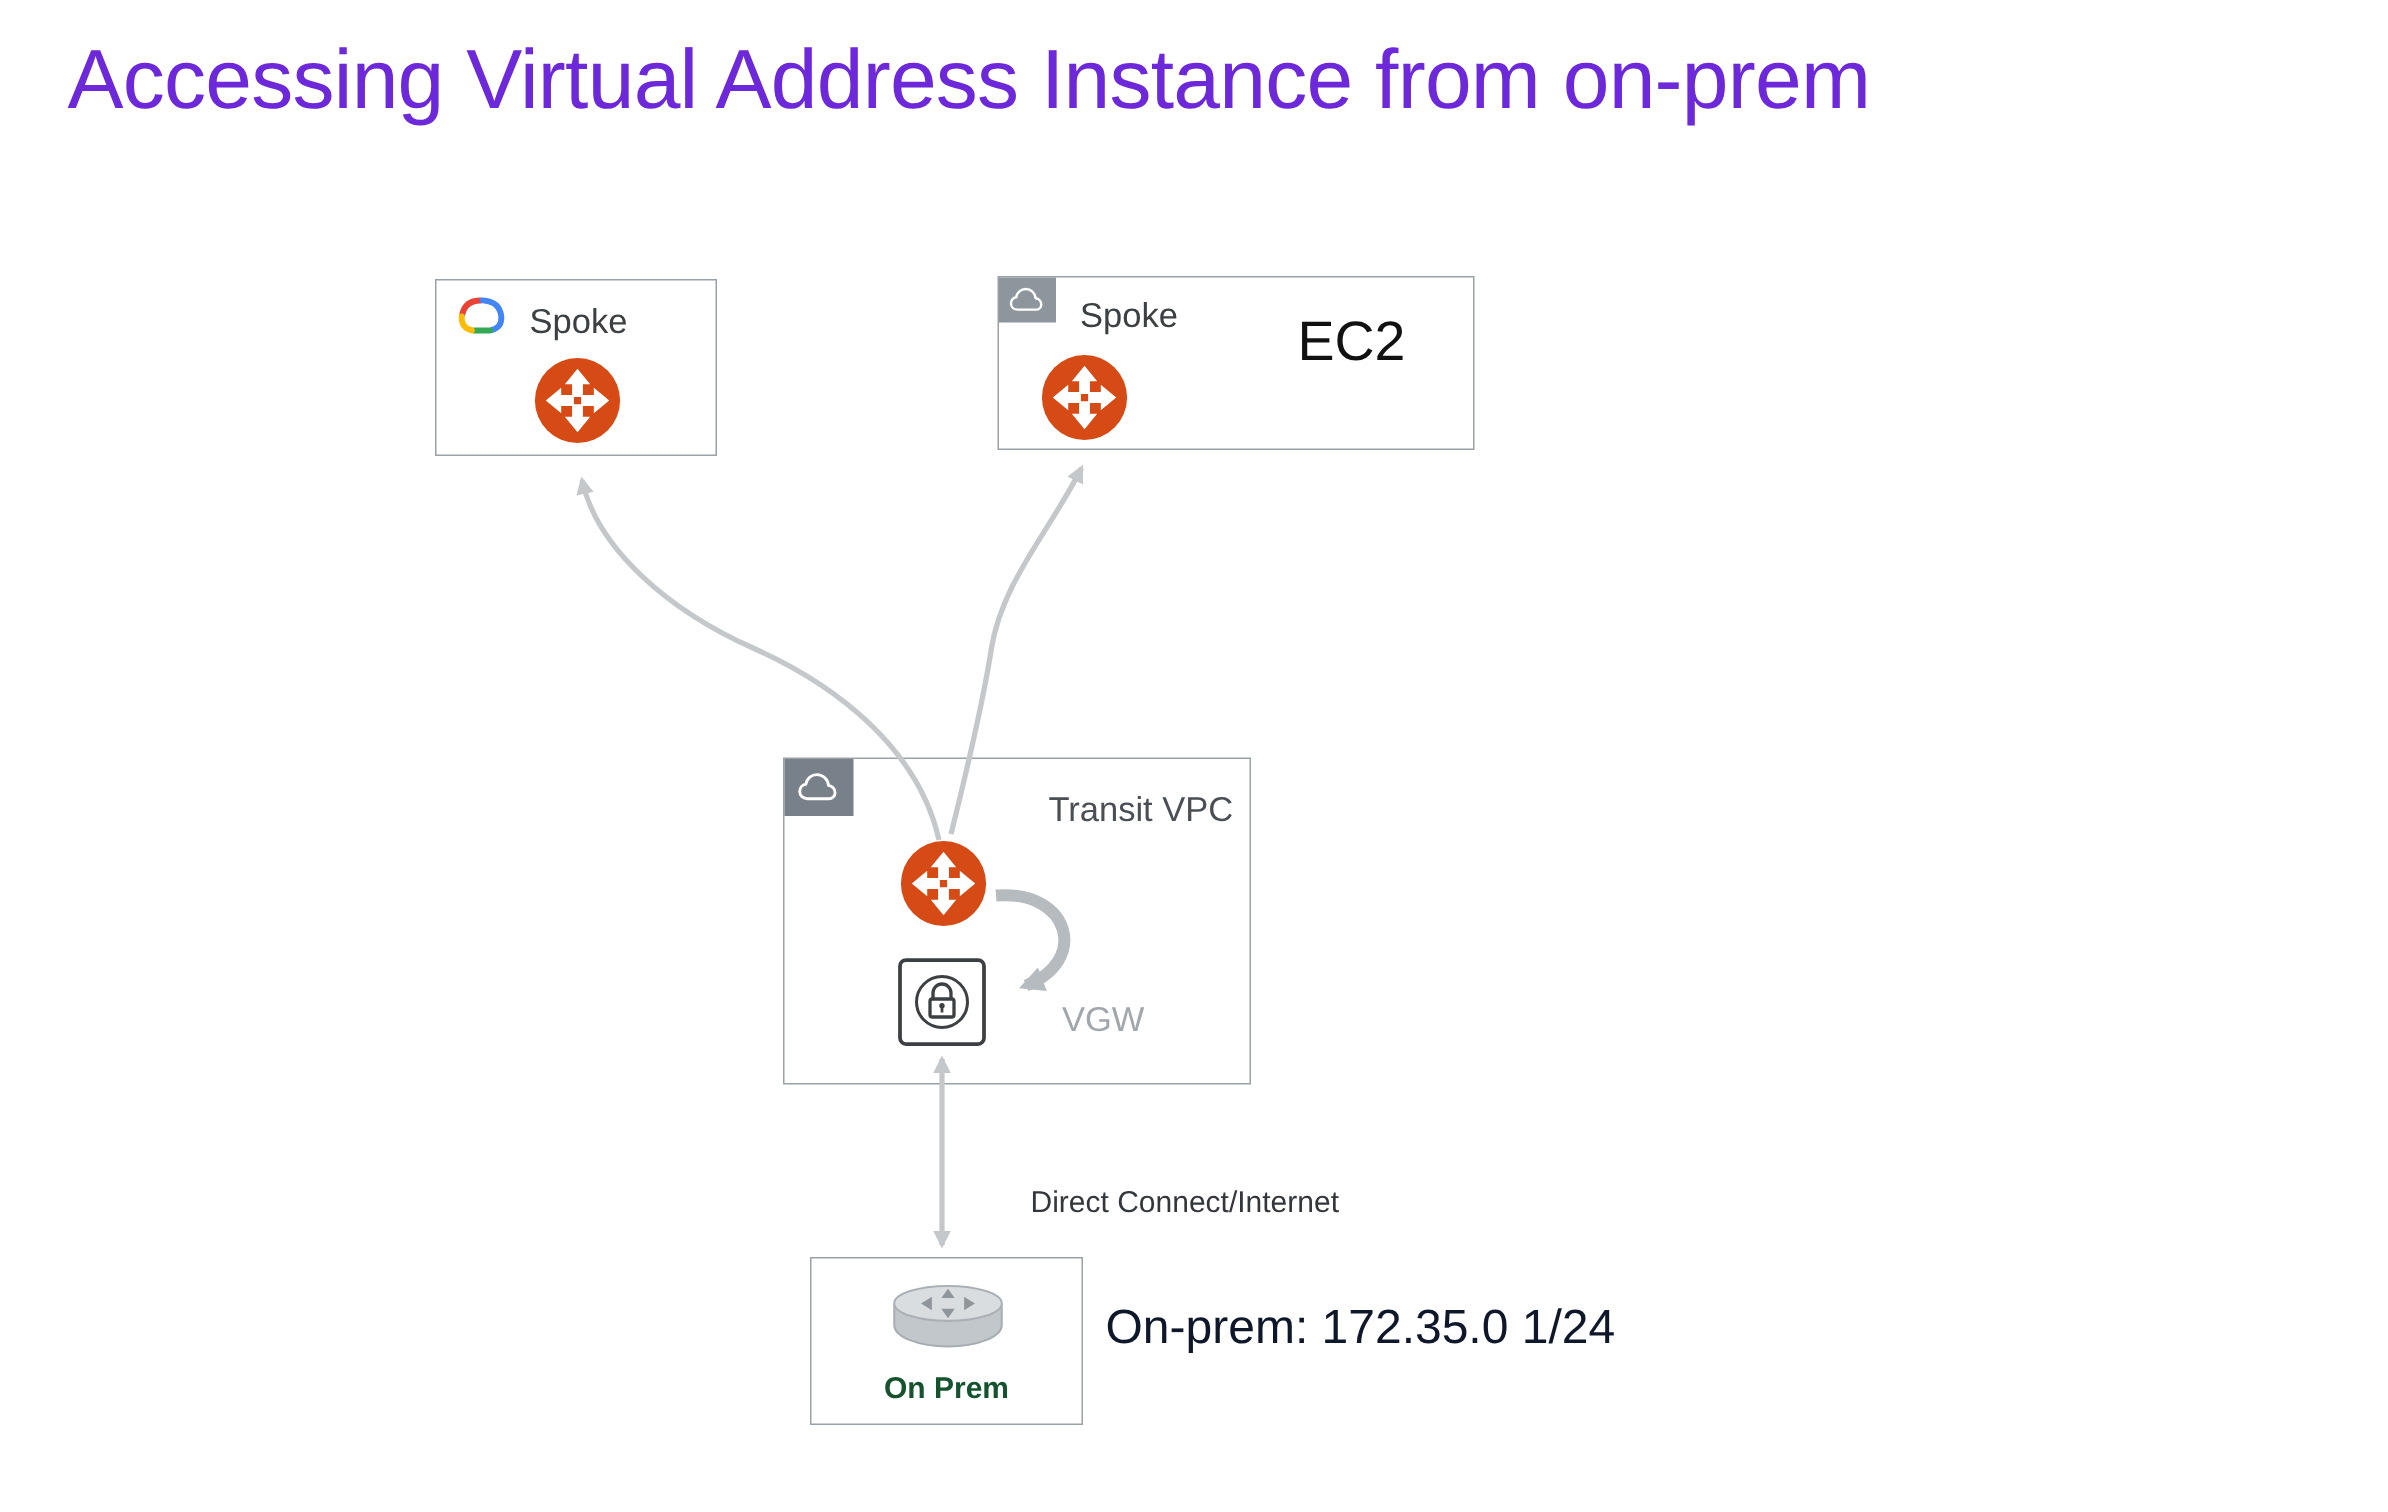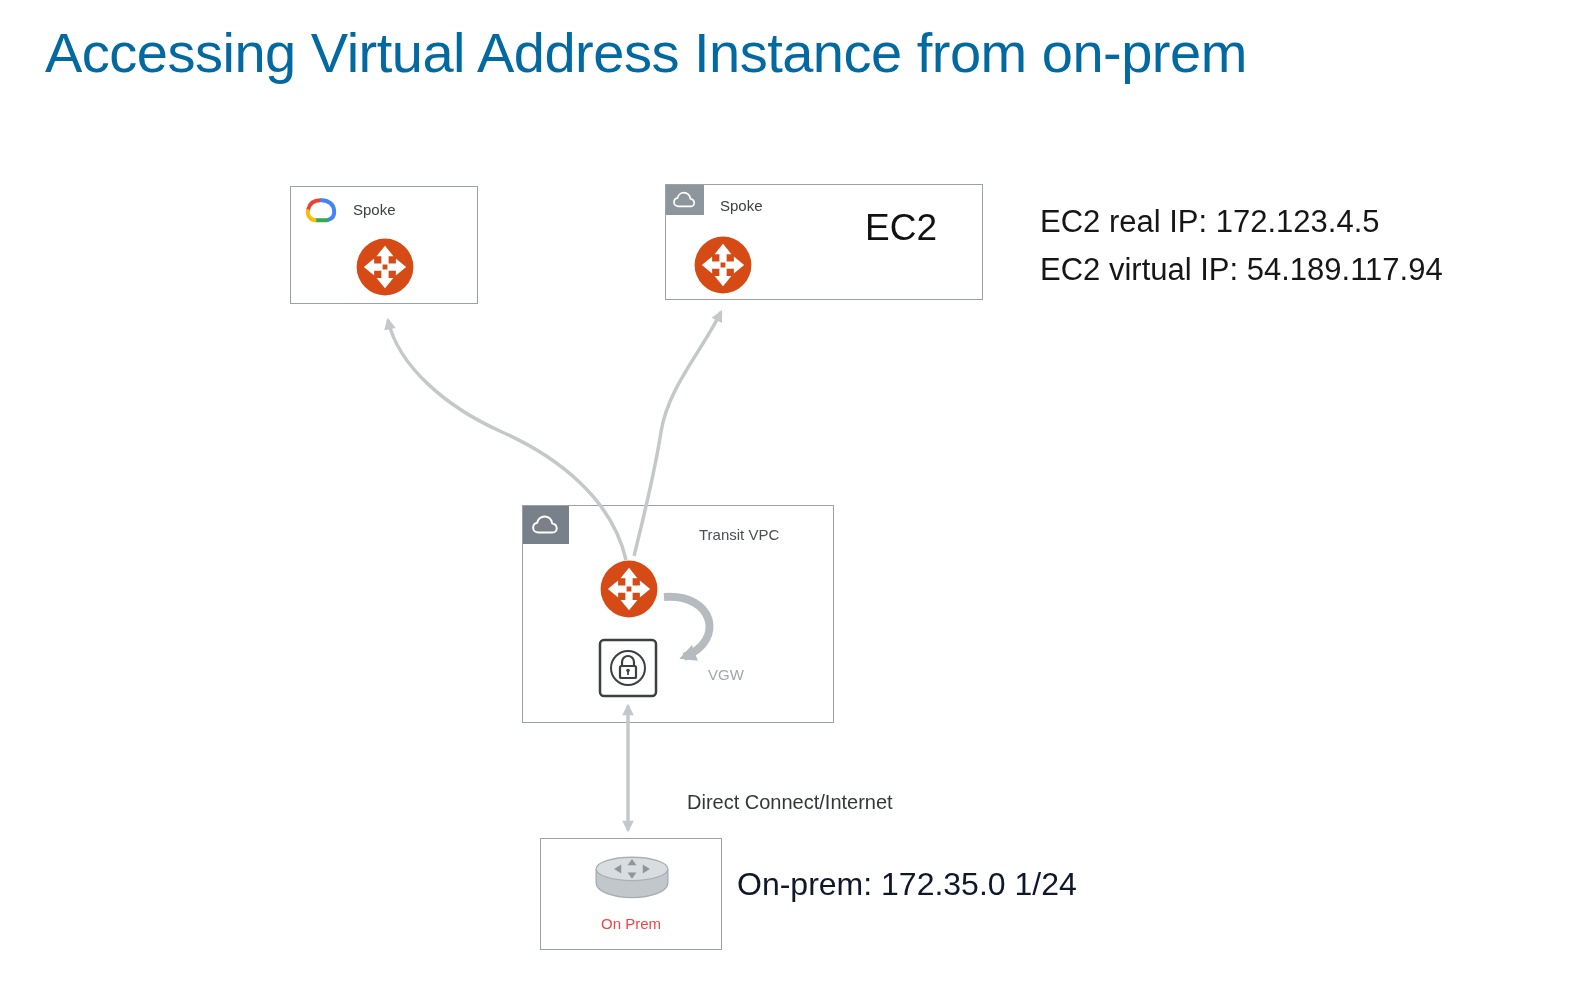--- a/index.html
+++ b/index.html
@@ -3,49 +3,49 @@
 <meta charset="utf-8">
 <style>
   html, body { margin: 0; padding: 0; background: #ffffff; }
   body { font-family: "Liberation Sans", sans-serif; }
   .canvas {
     position: relative; width: 1592px; height: 1008px;
     background: #ffffff; overflow: hidden;
   }
   .title {
     position: absolute; left: 45px; top: 20px;
-    font-size: 56px; color: #0369a1; letter-spacing: -0.5px;
+    font-size: 56px; color: #6d28d9; letter-spacing: -0.5px;
     white-space: nowrap;
   }
   .box {
     position: absolute; background: #ffffff;
     border: 1.5px solid #9aa1a7; box-sizing: border-box; z-index: 2;
   }
   .spoke-gcp { left: 290px; top: 186px; width: 188px; height: 118px; }
   .spoke-aws { left: 665px; top: 184px; width: 318px; height: 116px; }
   .transit   { left: 522px; top: 505px; width: 312px; height: 218px; }
   .onprem    { left: 540px; top: 838px; width: 182px; height: 112px; }
   .tab {
     position: absolute; left: 0; top: 0;
     display: flex; align-items: center; justify-content: center;
   }
   .tab-aws { width: 38px; height: 30px; background: #8e969d; }
   .tab-transit { width: 46px; height: 38px; background: #78808a; }
-  .small-label { position: absolute; font-size: 15px; color: #3c4043; white-space: nowrap; }
+  .small-label { position: absolute; font-size: 23px; color: #3c4043; white-space: nowrap; }
   .lbl-spoke-gcp { left: 62px; top: 14px; }
   .lbl-spoke-aws { left: 54px; top: 12px; }
   .lbl-transit { left: 140px; top: 20px; color: #4a4f55; margin-left: 36px; }
   .ec2-label {
     position: absolute; left: 160px; top: 22px; width: 150px;
     text-align: center; font-size: 37px; color: #111111;
   }
   .vgw-label { left: 148px; top: 160px; color: #a2a7ac; margin-left: 37px; }
   .onprem-label {
     position: absolute; left: 0; top: 76px; width: 100%;
-    text-align: center; font-size: 15px; font-weight: 400; color: #ef4444;
+    text-align: center; font-size: 20px; font-weight: 700; color: #14532d;
   }
   .icon-abs { position: absolute; z-index: 3; }
   .router-in-spoke-gcp { left: 65px; top: 51px; }
   .router-in-spoke-aws { left: 28px; top: 51px; }
   .router-in-transit { left: 77px; top: 54px; }
   .vgw-icon-pos { left: 75px; top: 132px; }
   .gcp-logo-pos { left: 10px; top: 8px; }
   .cyl-pos { left: 48px; top: 10px; }
   .ip-text {
     position: absolute; left: 1040px; top: 198px;
@@ -101,24 +101,20 @@
       <circle cx="24" cy="24" r="23.5" fill="#D54A15"></circle>
       <g fill="#ffffff">
         <path d="M24 6.5 L31 15 H27 V22 H21 V15 H17 Z"></path>
         <path d="M24 41.5 L17 33 H21 V26 H27 V33 H31 Z"></path>
         <path d="M6.5 24 L15 17 V21 H22 V27 H15 V31 Z"></path>
         <path d="M41.5 24 L33 31 V27 H26 V21 H33 V17 Z"></path>
       </g>
     </svg>
   </div>
 
-  <div class="ip-text">
-    <div>EC2 real IP: 172.123.4.5</div>
-    <div>EC2 virtual IP: 54.189.117.94</div>
-  </div>
 
   <div class="box transit">
     <div class="tab tab-transit">
       <svg width="30" height="26" viewBox="0 0 28 24">
         <path d="M7 19 C4 19 2 17 2 14.5 C2 12.2 3.6 10.3 5.8 10 C6.3 6.6 9.2 4 12.7 4 C16.5 4 19.6 7 19.9 10.7 C22.2 11 24 12.9 24 15.2 C24 17.3 22.3 19 20.2 19 Z" fill="none" stroke="#ffffff" stroke-width="1.8" stroke-linejoin="round"></path>
       </svg>
     </div>
     <div class="small-label lbl-transit">Transit VPC</div>
     <svg class="icon-abs router-in-transit" width="58" height="58" viewBox="0 0 48 48">
       <circle cx="24" cy="24" r="23.5" fill="#D54A15"></circle>

